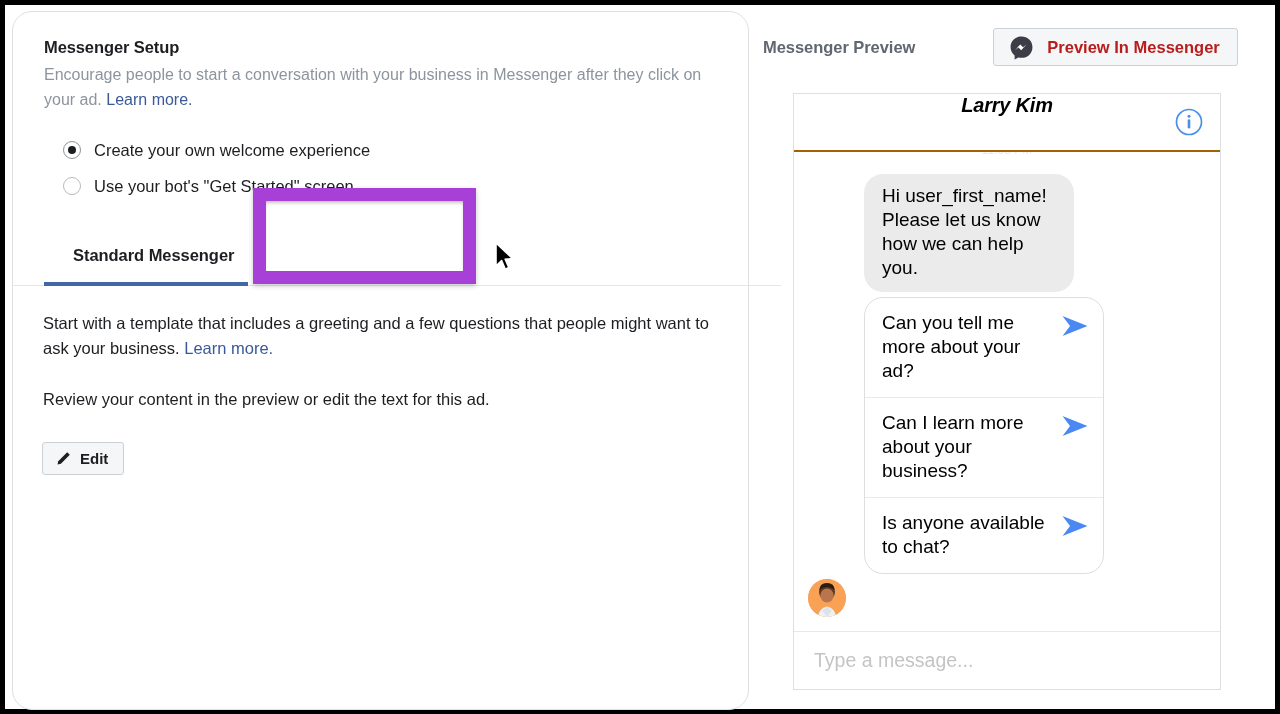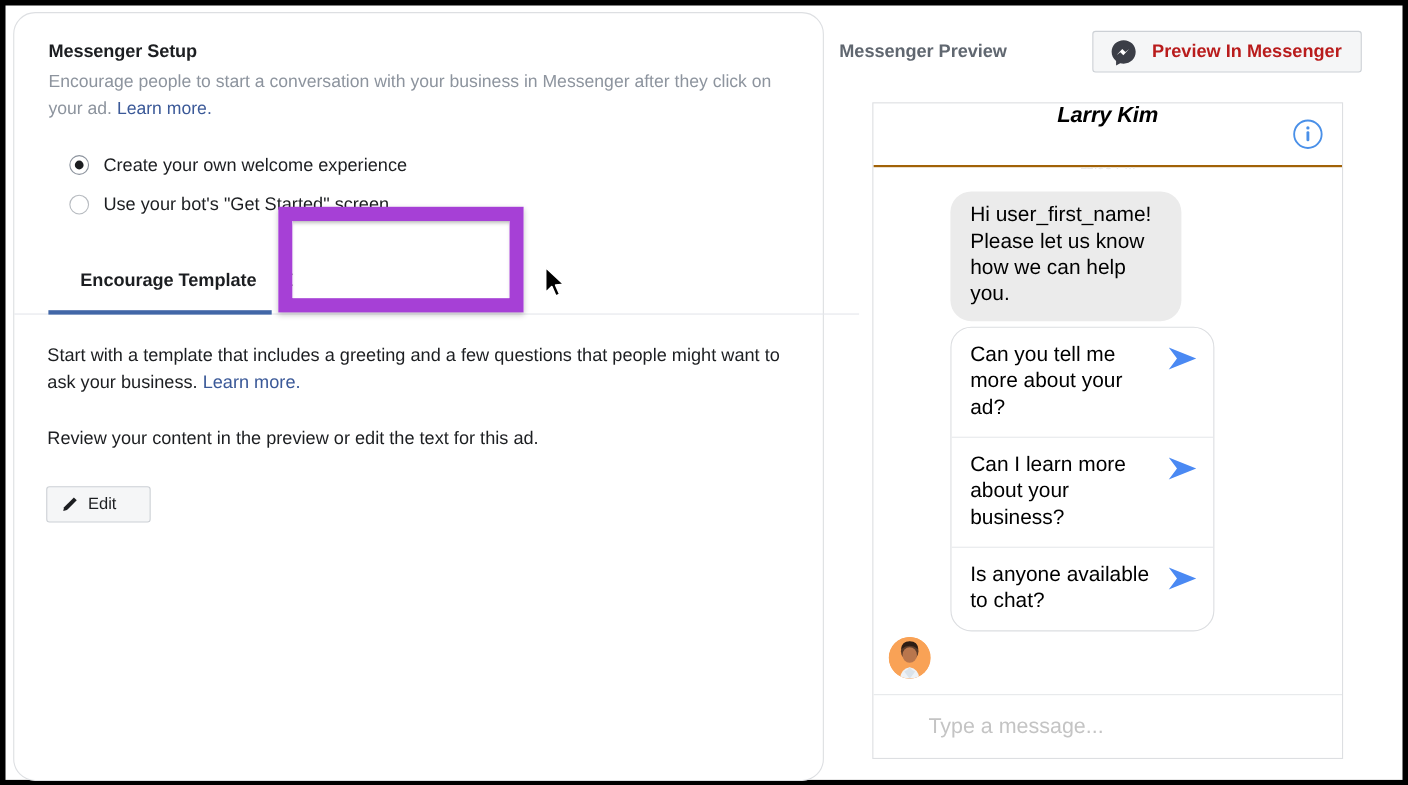--- a/index.html
+++ b/index.html
@@ -184,26 +184,26 @@
     margin-left: -1px;
   }
 
   .edit-btn {
     margin-top: 30px;
     margin-left: -2px;
     display: inline-flex;
     align-items: center;
     gap: 9px;
     height: 33px;
-    padding: 0 30px 0 13px;
+    padding: 0 15px 0 13px;
     background: #f5f6f7;
     border: 1px solid #ccd0d5;
     border-radius: 3px;
     font-size: 15px;
-    font-weight: normal;
+    font-weight: bold;
     color: #1c1e21;
     cursor: pointer;
   }
   .pencil-icon { display: block; }
 
   
   .right-col {
     position: relative;
     flex: 1 1 auto;
     padding: 22px 0 0 14px;
@@ -360,21 +360,20 @@
     padding-left: 20px;
   }
   .msg-input {
     border: none;
     outline: none;
     background: transparent;
     font-family: "Liberation Sans", sans-serif;
     font-size: 19.5px;
     color: #8b5cf6;
     width: 92%;
-    margin-left: 30px;
   }
   .msg-input::placeholder { color: #c4c4c4; }
 
   
   .cursor {
     position: absolute;
     left: 489px;
     top: 237px;
     z-index: 40;
     pointer-events: none;
@@ -401,21 +400,21 @@
             <span class="radio-mark checked"></span>
             <span class="radio-label">Create your own welcome experience</span>
           </div>
           <div class="radio-row">
             <span class="radio-mark"></span>
             <span class="radio-label">Use your bot's "Get Started" screen</span>
           </div>
         </div>
 
         <div class="tabs">
-          <div class="tab tab-standard">Encourage Template</div>
+          <div class="tab tab-standard">Standard Messenger</div>
           <div class="tab tab-custom">Custom Template</div>
         </div>
 
         <div class="body-copy">
           <span>Start with a template that includes a greeting and a few questions that people might want to ask your business. </span><a class="link" href="#">Learn more.</a>
         </div>
 
         <div class="body-copy-2">Review your content in the preview or edit the text for this ad.</div>
 
         <button class="edit-btn">

